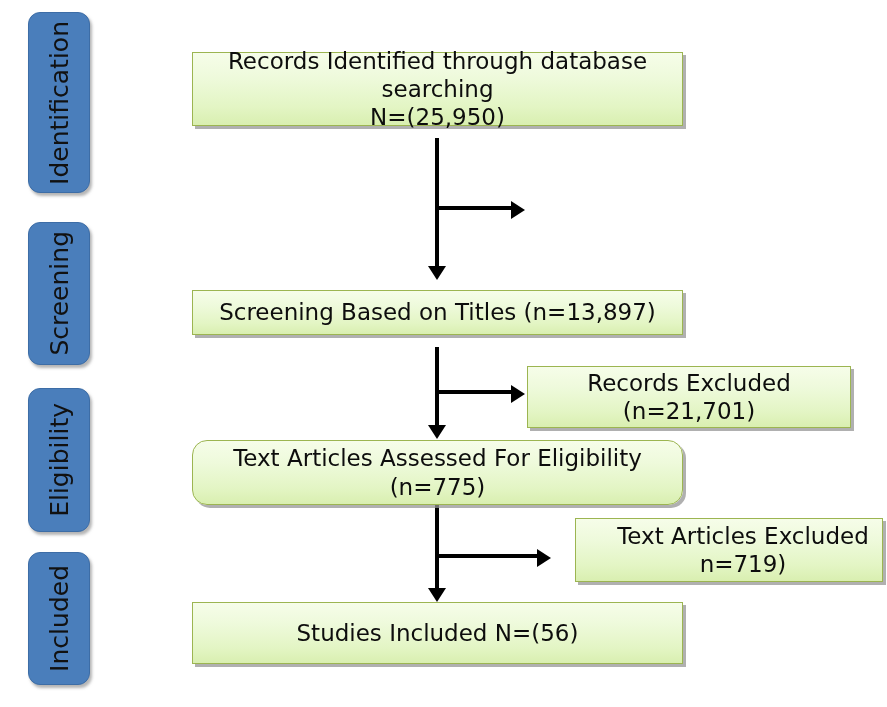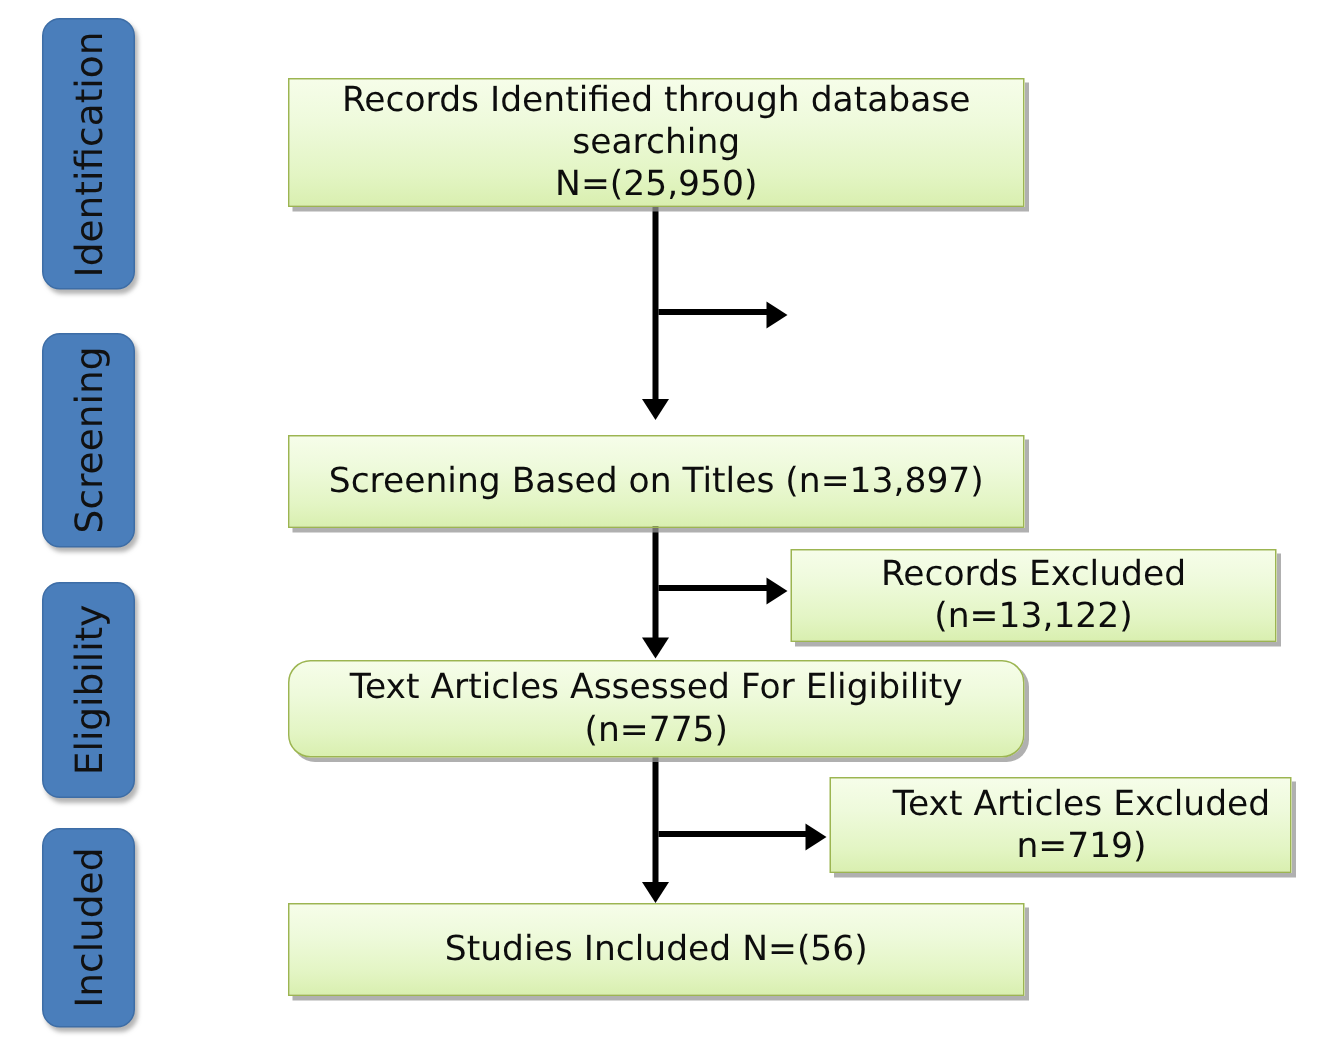--- a/index.html
+++ b/index.html
@@ -122,43 +122,43 @@
 
   <div class="h-line" style="left:439px; top:390px; width:74px;"></div>
   <div class="arrow-right" style="left:511px; top:385px;"></div>
 
   <div class="v-line" style="left:435px; top:505px; height:87px;"></div>
   <div class="arrow-down" style="left:428px; top:588px;"></div>
 
   <div class="h-line" style="left:439px; top:554px; width:100px;"></div>
   <div class="arrow-right" style="left:537px; top:549px;"></div>
 
-  <div class="flow-box" style="left:192px; top:52px; width:491px; height:86px;">
+  <div class="flow-box" style="left:192px; top:52px; width:491px; height:74px;">
     <span class="box-text">Records Identified through database
 searching
 N=(25,950)</span>
   </div>
 
-  <div class="flow-box" style="left:192px; top:290px; width:491px; height:62px;">
+  <div class="flow-box" style="left:192px; top:290px; width:491px; height:45px;">
     <span class="box-text">Screening Based on Titles (n=13,897)</span>
   </div>
 
   <div class="flow-box" style="left:192px; top:440px; width:491px; height:65px;border-radius:15px;">
     <span class="box-text">Text Articles Assessed For Eligibility
 (n=775)</span>
   </div>
 
   <div class="flow-box" style="left:192px; top:602px; width:491px; height:62px;text-align:center;">
     <span class="box-text">Studies Included  N=(56)</span>
   </div>
 
 
   <div class="flow-box" style="left:527px; top:366px; width:324px; height:62px;">
     <span class="box-text">Records Excluded
-(n=13,122)</span>
+(n=21,701)</span>
   </div>
 
-  <div class="flow-box" style="left:553px; top:518px; width:308px; height:64px;padding-left:36px;">
+  <div class="flow-box" style="left:575px; top:518px; width:308px; height:64px;padding-left:36px;">
     <span class="box-text">Text Articles Excluded
 n=719)</span>
   </div>
 
 </div>
 
 </body></html>

